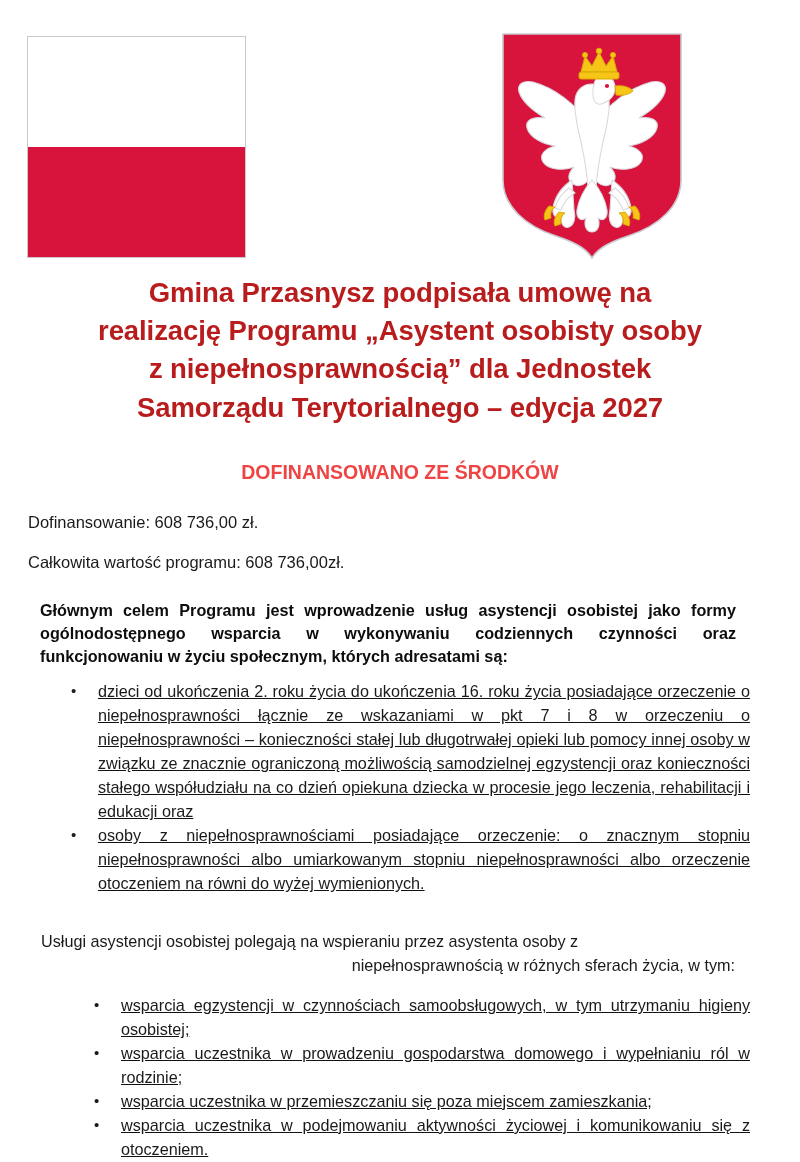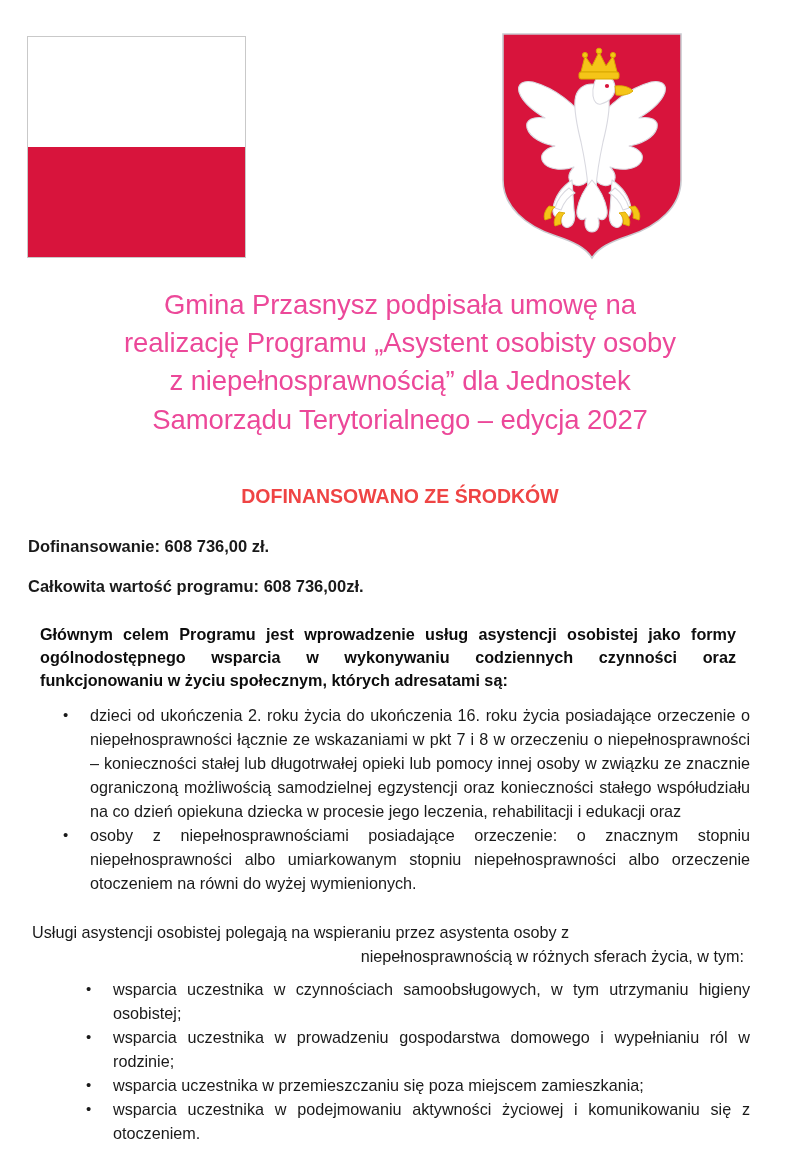--- a/index.html
+++ b/index.html
@@ -52,68 +52,68 @@
     position: absolute;
     left: 497px;
     top: 30px;
     width: 190px;
     height: 232px;
   }
   .coat-of-arms svg { display: block; width: 100%; height: 100%; }
 
   
   .title {
-    margin: 12px;
+    margin: 0;
     padding: 12px 46px 0 46px;
     text-align: center;
     font-size: 27.5px;
-    font-weight: normal;
+    font-weight: bold;
     line-height: 1.39;
     letter-spacing: -0.1px;
-    color: #ec4899;
+    color: #b91c1c;
   }
   .title .tline { display: block; }
 
   .subtitle {
     margin: 0;
     padding: 26px 40px 0 40px;
     text-align: center;
     font-size: 19.5px;
     font-weight: bold;
     line-height: 1.95;
     color: #ef4444;
   }
   .subtitle .sline { display: block; }
 
   .money-block {
     padding: 20px 8px 0 28px;
-    font-weight: bold;
   }
   .money-line {
     font-size: 16.5px;
     line-height: 1.35;
     margin-bottom: 18px;
     color: #1a1a1a;
   }
 
   .goal-paragraph {
     margin: 12px;
     padding: 8px 52px 0 28px;
     font-size: 16.2px;
     font-weight: bold;
     line-height: 1.42;
     text-align: justify;
     text-justify: inter-word;
     color: #0d0d0d;
   }
 
   ul.bullets {
-    margin: 6px 0 0 0;
+    margin: 6px 0 0 8px;
     padding: 0;
     list-style: none;
+    text-decoration: underline;
   }
   ul.bullets li {
     position: relative;
     font-size: 16.2px;
     line-height: 1.48;
     text-align: justify;
     text-justify: inter-word;
     color: #1a1a1a;
   }
   ul.bullets li::before {
@@ -130,21 +130,21 @@
   }
   ul.list-a li::before { left: 63px; }
 
   
   ul.list-b li {
     padding: 0 50px 0 113px;
   }
   ul.list-b li::before { left: 86px; }
 
   .services-paragraph {
-    margin: 4px;
+    margin: 13px;
     padding: 21px 52px 4px 28px;
     font-size: 16.2px;
     line-height: 1.45;
     text-align: justify;
     text-justify: inter-word;
     color: #1a1a1a;
   }
   .services-paragraph .lastline {
     display: block;
     text-align: right;
@@ -242,17 +242,17 @@
   <li>dzieci od ukończenia 2. roku życia do ukończenia 16. roku życia posiadające orzeczenie o niepełnosprawności łącznie ze wskazaniami w pkt 7 i 8 w orzeczeniu o niepełnosprawności – konieczności stałej lub długotrwałej opieki lub pomocy innej osoby w związku ze znacznie ograniczoną możliwością samodzielnej egzystencji oraz konieczności stałego współudziału na co dzień opiekuna dziecka w procesie jego leczenia, rehabilitacji i edukacji oraz</li>
   <li>osoby z niepełnosprawnościami posiadające orzeczenie: o znacznym stopniu niepełnosprawności albo umiarkowanym stopniu niepełnosprawności albo orzeczenie otoczeniem na równi do wyżej wymienionych.</li>
 </ul>
 
 <p class="services-paragraph">
   <span>Usługi asystencji osobistej polegają na wspieraniu przez asystenta osoby z</span>
   <span class="lastline">niepełnosprawnością w różnych sferach życia, w tym:</span>
 </p>
 
 <ul class="bullets list-b">
-  <li>wsparcia uczestnika w czynnościach samoobsługowych, w tym utrzymaniu higieny osobistej;</li>
+  <li>wsparcia egzystencji w czynnościach samoobsługowych, w tym utrzymaniu higieny osobistej;</li>
   <li>wsparcia uczestnika w prowadzeniu gospodarstwa domowego i wypełnianiu ról w rodzinie;</li>
   <li>wsparcia uczestnika w przemieszczaniu się poza  miejscem zamieszkania;</li>
   <li>wsparcia uczestnika w podejmowaniu aktywności życiowej i komunikowaniu się z otoczeniem.</li>
 </ul>
 
 </body></html>

